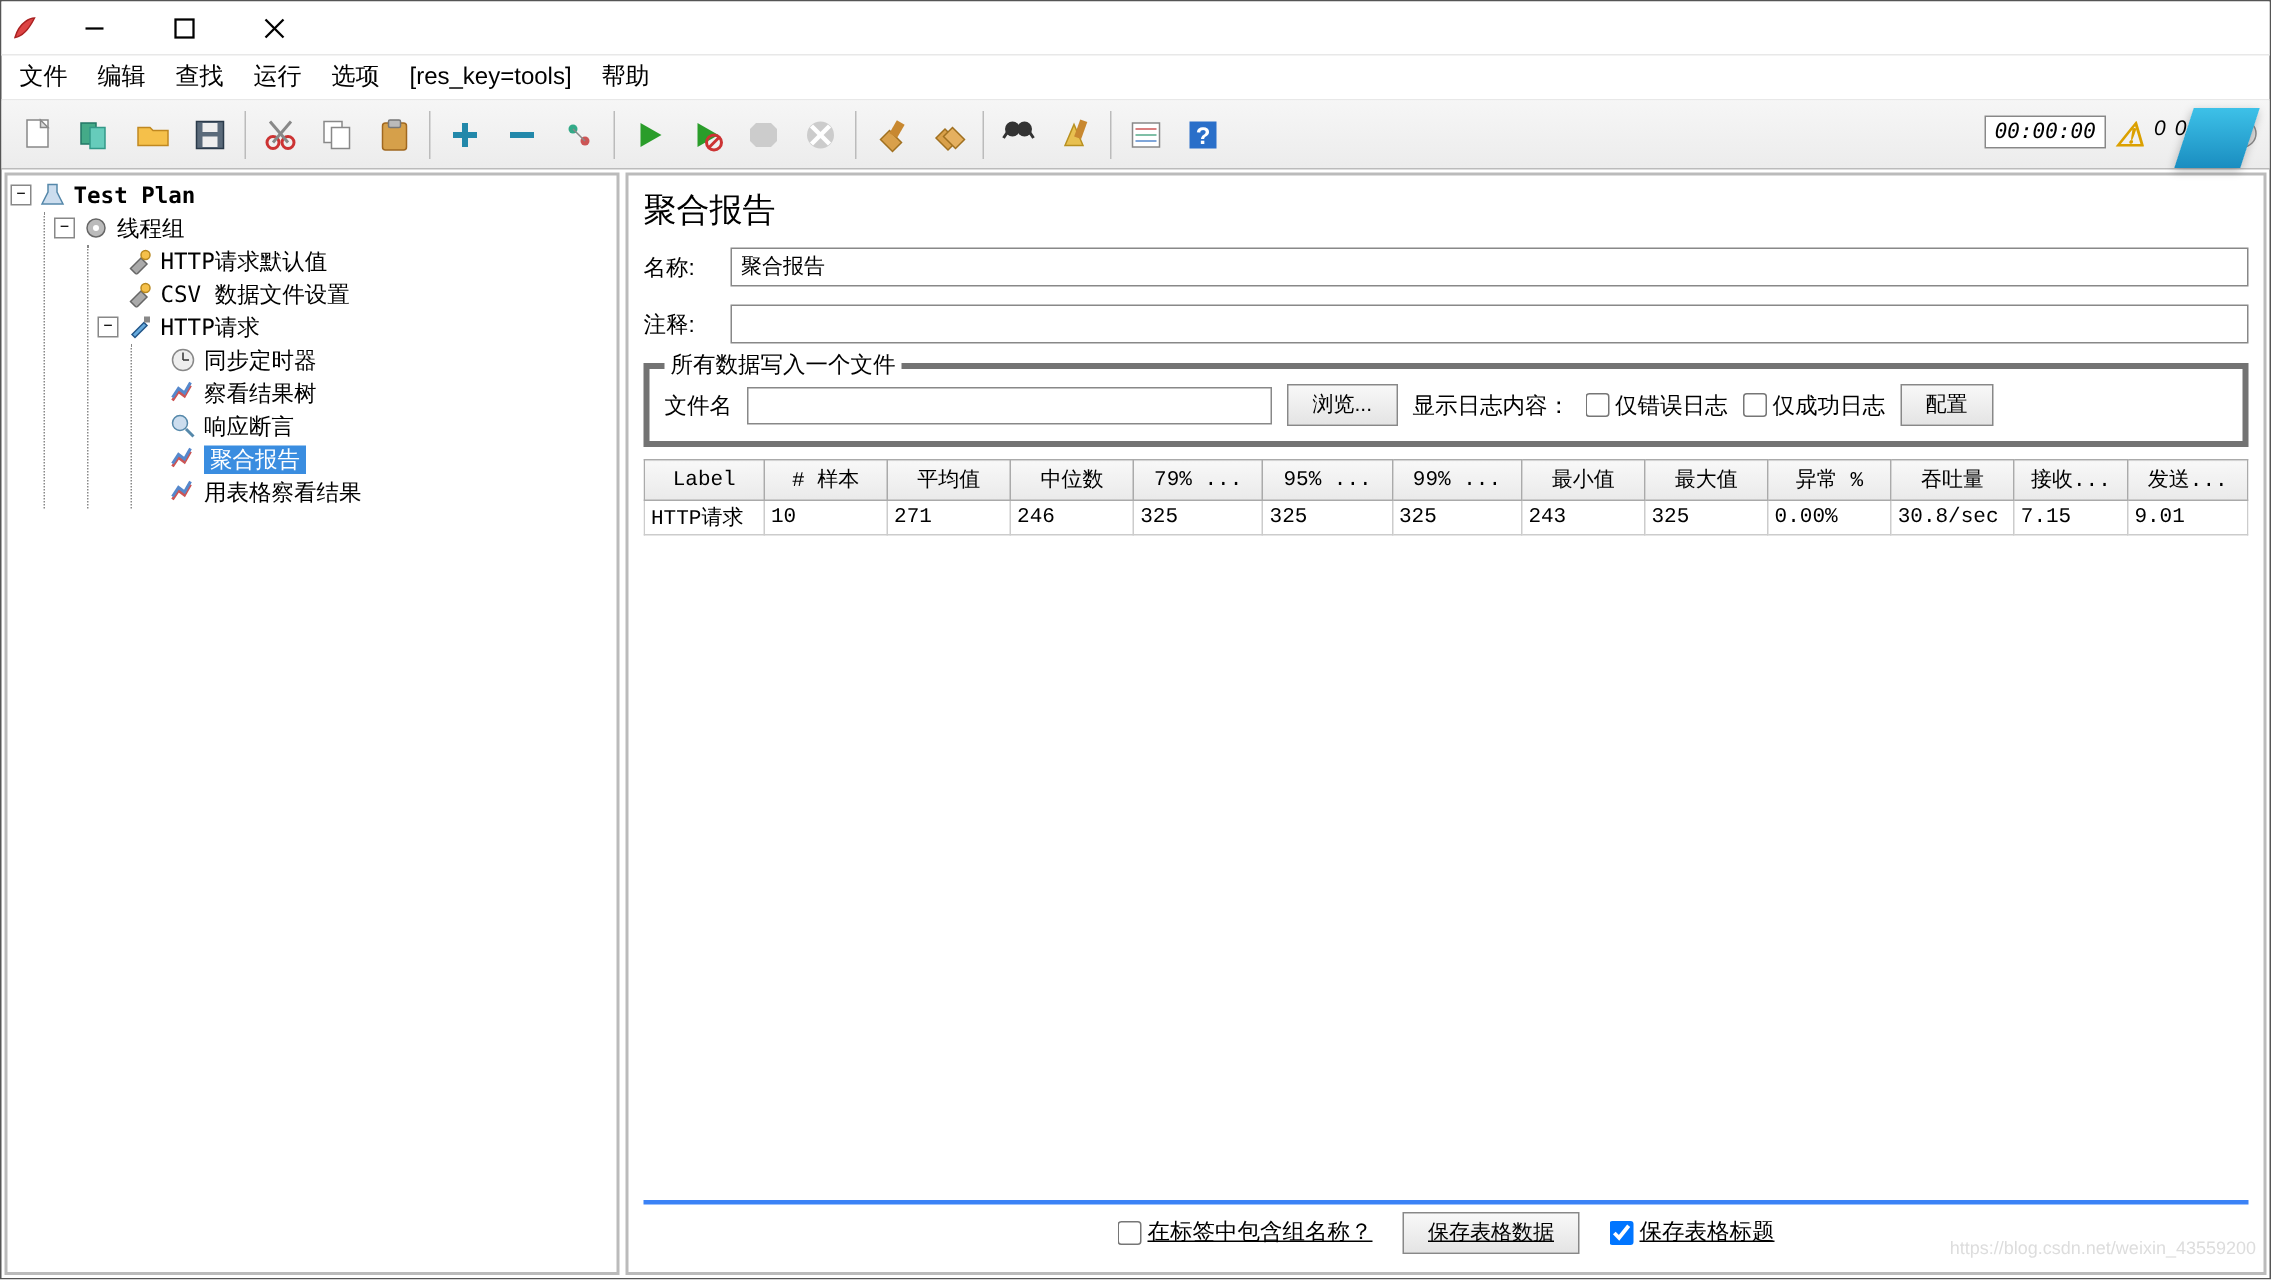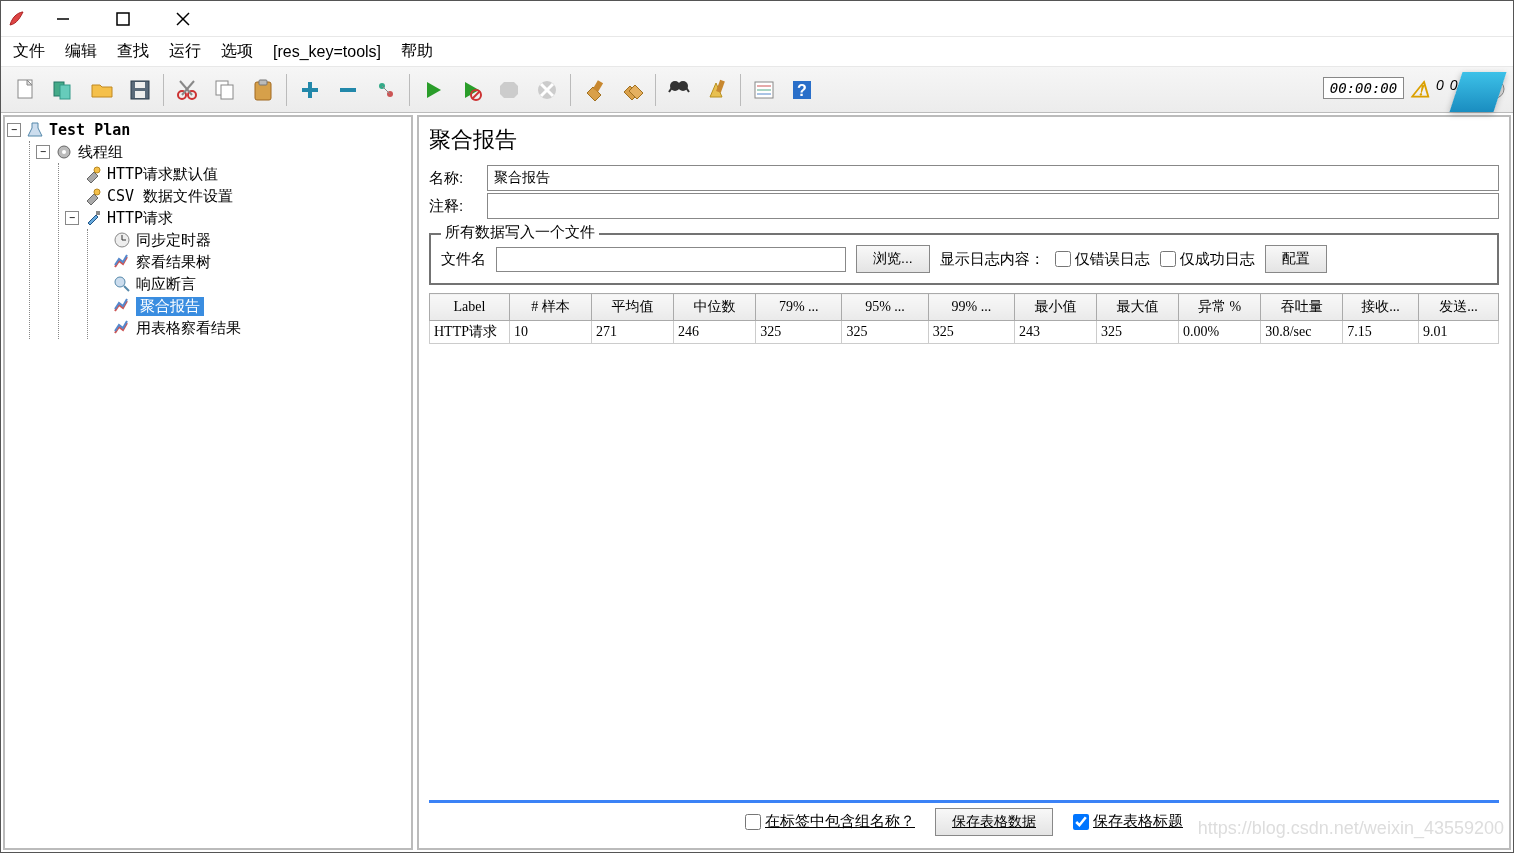--- a/index.html
+++ b/index.html
@@ -26,37 +26,37 @@
 .tree .row { display: flex; align-items: center; height: 22px; gap: 4px; }
 .tree .toggle { width: 14px; height: 14px; border: 1px solid #888; display: inline-flex; align-items: center; justify-content: center; font-size: 10px; line-height: 1; background: #fff; }
 .tree .spacer { width: 14px; display: inline-block; }
 .tree .icon { width: 20px; height: 20px; display: inline-flex; align-items: center; justify-content: center; }
 .tree .children { margin-left: 22px; border-left: 1px dotted #888; padding-left: 6px; }
 .tree .selected { background: #3a8de0; color: #fff; padding: 0 4px; }
 .tree .lbl { font-weight: bold; }
 .tree .lbl.norm { font-weight: normal; }
 .detail-panel { flex: 1; border: 2px solid #bbb; margin: 2px; padding: 8px 10px; display: flex; flex-direction: column; overflow: hidden; font-size: 15px; }
 .detail-title { font-size: 22px; margin-bottom: 10px; }
-.form-row { display: flex; align-items: center; margin-bottom: 2px; gap: 10px; }
+.form-row { display: flex; align-items: center; margin-bottom: 12px; gap: 10px; }
 .form-row label { width: 48px; }
 .form-row input[type=text] { flex: 1; border: 1px solid #888; padding: 4px 6px; font-size: 14px; font-family: inherit; }
-.fieldset { border: 2px solid #737373; padding: 10px 12px 10px 10px; margin-top: 12px; position: relative; }
+.fieldset { border: 4px solid #737373; padding: 10px 12px 10px 10px; margin-top: 1px; position: relative; }
 .fieldset .legend { position: absolute; top: -12px; left: 10px; background: #fff; padding: 0 4px; }
 .file-row { display: flex; align-items: center; gap: 10px; }
 .file-row input[type=text] { width: 350px; border: 1px solid #888; padding: 4px; }
 .btn { border: 1px solid #888; background: linear-gradient(#f8f8f8,#e4e4e4); padding: 4px 16px; font-size: 14px; font-family: inherit; }
 .chk { display: inline-flex; align-items: center; gap: 4px; }
 .chk input { width: 16px; height: 16px; }
 .table-wrap { flex: 1; border: 0; margin-top: 8px; overflow: auto; }
-.data-table { width: 100%; border-collapse: collapse; table-layout: fixed; font-family: Liberation Serif, serif; font-size: 14px; }
+.data-table { width: 100%; border-collapse: collapse; table-layout: fixed; font-family: Liberation Mono, monospace; font-size: 14px; }
 .data-table th { border: 1px solid #aaa; background: linear-gradient(#f8f8f8,#eaeaea); padding: 4px 2px; font-weight: normal; white-space: nowrap; overflow: hidden; }
 .data-table td { border: 1px solid #ccc; padding: 2px 4px; text-align: left; white-space: nowrap; overflow: hidden; }
 .data-table td:first-child { text-align: left; }
 .bottom-bar { height: 40px; border-top: 3px solid #3b82f6; display: flex; align-items: center; justify-content: center; gap: 20px; padding: 0 10px; text-decoration: underline; }
-.watermark { position: absolute; right: 10px; bottom: 14px; color: #ddd; font-size: 18px; pointer-events: none; }
+.watermark { position: absolute; right: 10px; bottom: 14px; color: #ddd; font-size: 12px; pointer-events: none; }
 .corner-badge { position: absolute; right: 14px; top: 72px; width: 44px; height: 40px; background: linear-gradient(#3dc1e8,#1a8dc0); transform: skewX(-18deg); box-shadow: 0 2px 6px rgba(0,0,0,.25); }
 svg { display: block; }
 </style>
 </head>
 <body>
 
 <div class="window">
 
   <div class="titlebar">
     <span class="feather">

